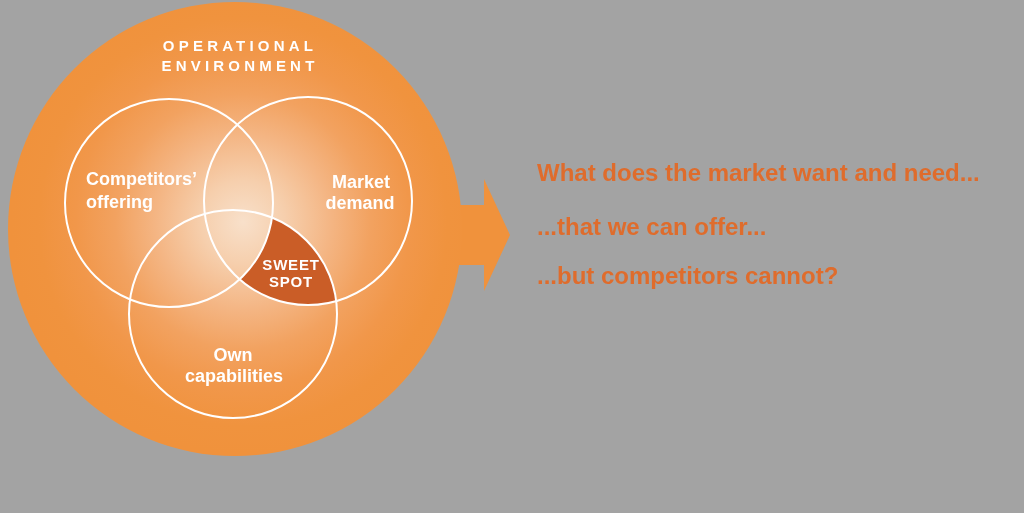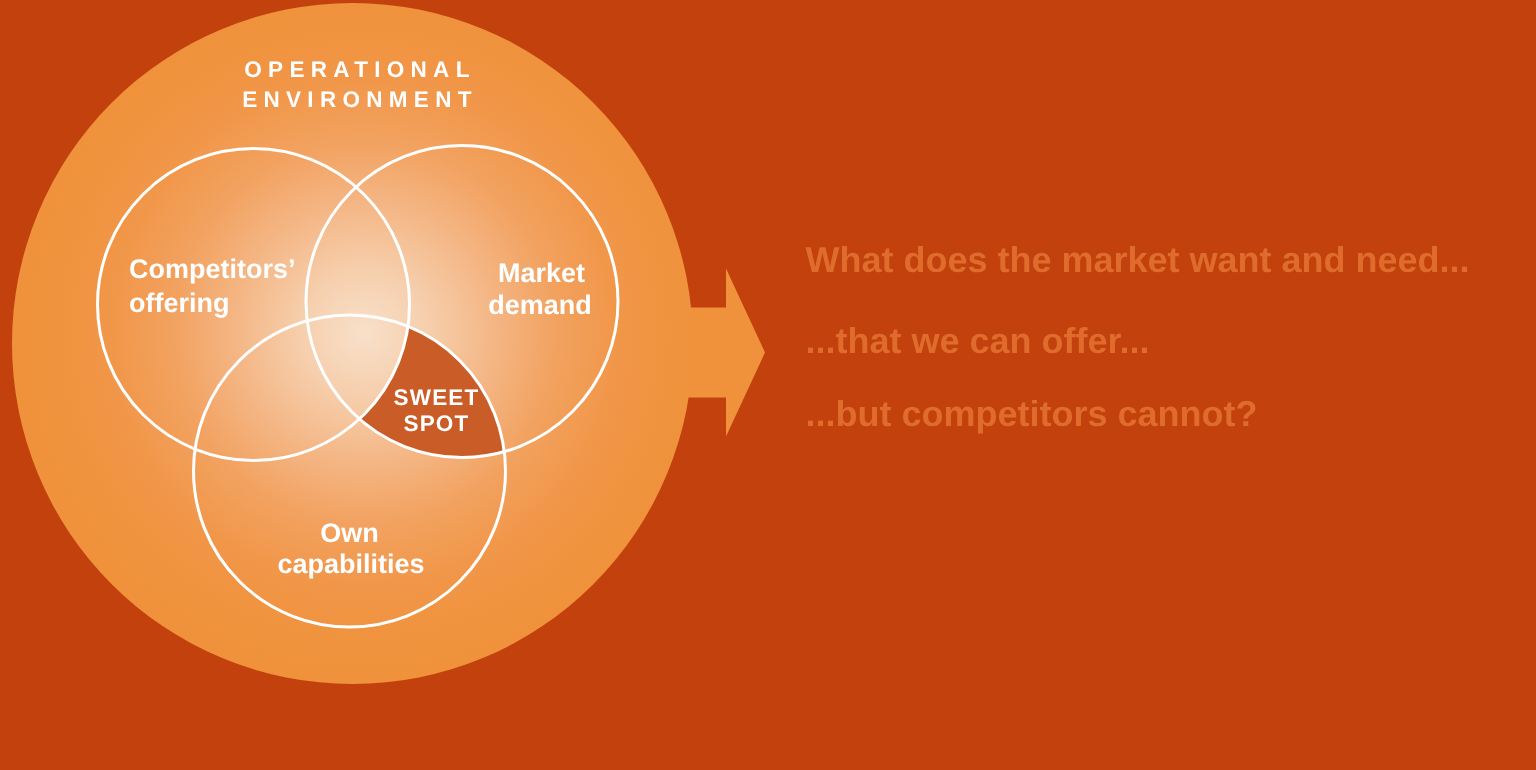--- a/index.html
+++ b/index.html
@@ -7,21 +7,21 @@
     padding: 0;
     width: 1024px;
     height: 513px;
     background: #000000;
     overflow: hidden;
   }
   .stage {
     position: relative;
     width: 1024px;
     height: 513px;
-    background: #c2410c;
+    background: #a3a3a3;
   }
   svg text {
     font-family: "Liberation Sans", sans-serif;
     font-weight: bold;
   }
   .white-label { fill: #ffffff; }
   .title-line { font-size: 15px; letter-spacing: 4.2px; }
   .circle-label { font-size: 18px; }
   .spot-label { font-size: 15px; letter-spacing: 0.8px; }
   .annotation-line { font-size: 24px; }

